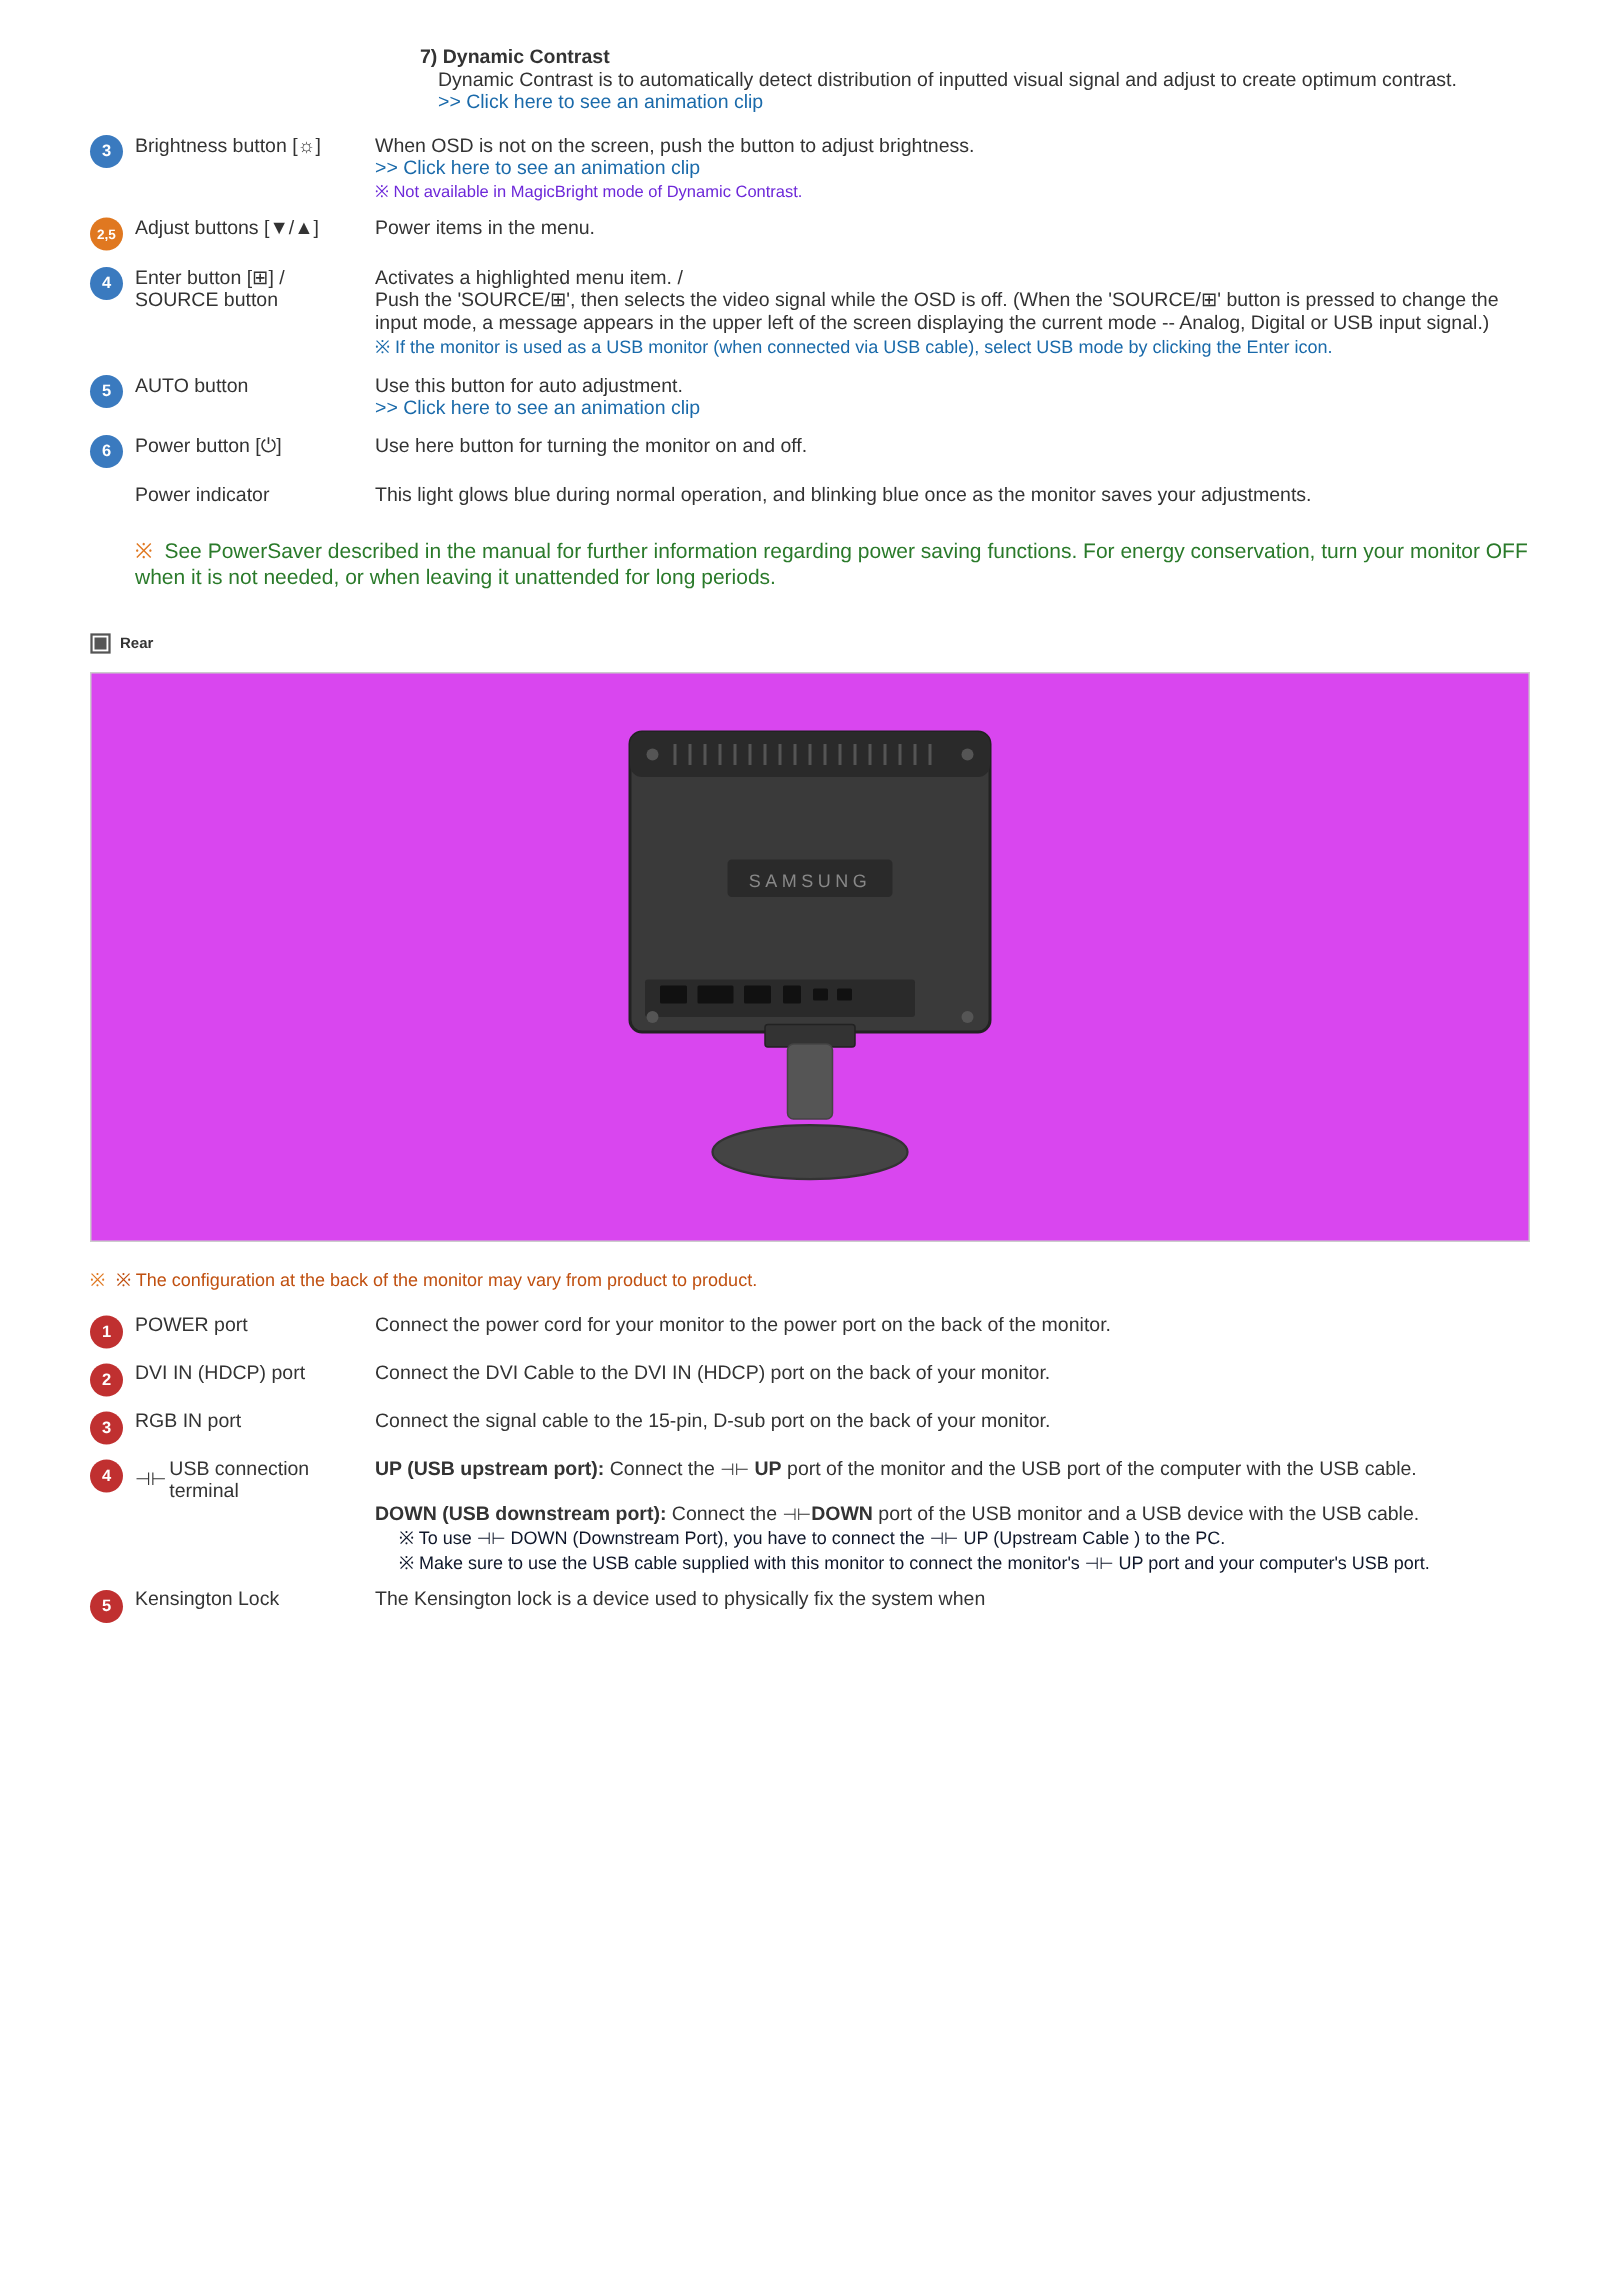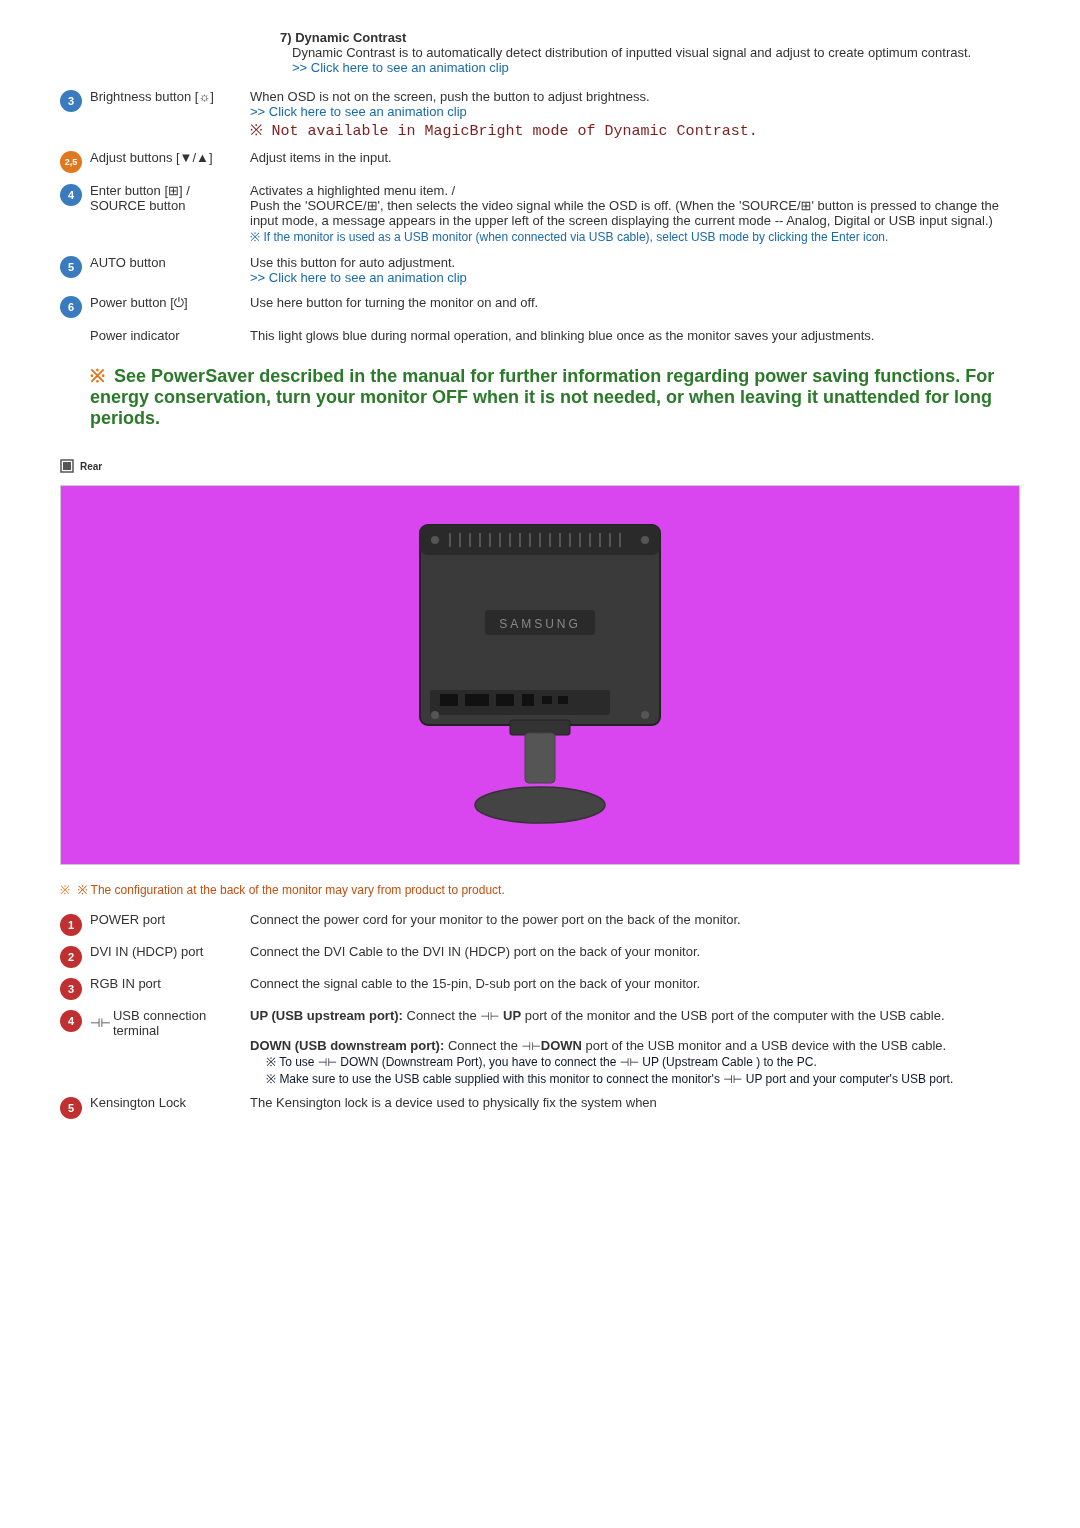--- a/index.html
+++ b/index.html
@@ -45,28 +45,27 @@
     }
     .link-blue {
       color: #1a6aaa;
       text-decoration: none;
     }
     .link-green {
       color: #2a7a2a;
       text-decoration: none;
     }
     .note-orange { color: #0f172a; font-size: 12px; text-align: center; }
-    .note-red { color: #7f1d1d; font-size: 15px; font-family: Liberation Mono, monospace; }
+    .note-red { color: #6d28d9; font-size: 11px; }
     .note-blue { color: #1a6aaa; font-size: 12px; }
     .asterisk { color: #e07820; margin-right: 4px; }
     .power-saver-note {
       margin: 18px 0 10px 30px;
       color: #2a7a2a;
-      font-size: 18px;
-      font-weight: bold;
+      font-size: 14px;
     }
     .rear-section { margin-top: 30px; }
     .rear-title {
       display: flex;
       align-items: center;
       font-size: 10px;
       font-weight: bold;
       margin-bottom: 12px;
       color: #333;
     }
@@ -119,21 +118,21 @@
     <div class="desc-col">
       <span>When OSD is not on the screen, push the button to adjust brightness.</span><br>
       <a href="#" class="link-blue">&gt;&gt; Click here to see an animation clip</a><br>
       <span class="note-red">※ Not available in MagicBright mode of Dynamic Contrast.</span>
     </div>
   </div>
 
   <div class="row">
     <span class="badge badge-orange" style="font-size:9px;">2,5</span>
     <div class="label-col">Adjust buttons [▼/▲]</div>
-    <div class="desc-col">Adjust items in the input.</div>
+    <div class="desc-col">Power items in the menu.</div>
   </div>
 
   <div class="row">
     <span class="badge badge-blue">4</span>
     <div class="label-col">Enter button [⊞] /<br>SOURCE button</div>
     <div class="desc-col">
       <span>Activates a highlighted menu item. /</span><br>
       <span>Push the 'SOURCE/⊞', then selects the video signal while the OSD is off. (When the 'SOURCE/⊞' button is pressed to change the input mode, a message appears in the upper left of the screen displaying the current mode -- Analog, Digital or USB input signal.)</span><br>
       <span class="note-blue">※ If the monitor is used as a USB monitor (when connected via USB cable), select USB mode by clicking the Enter icon.</span>
     </div>

